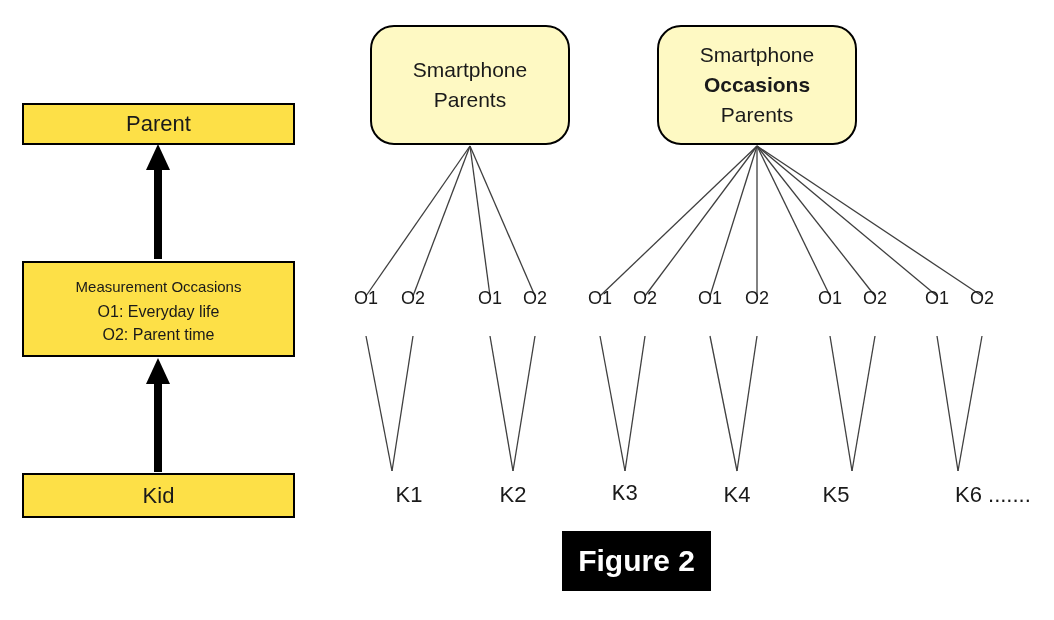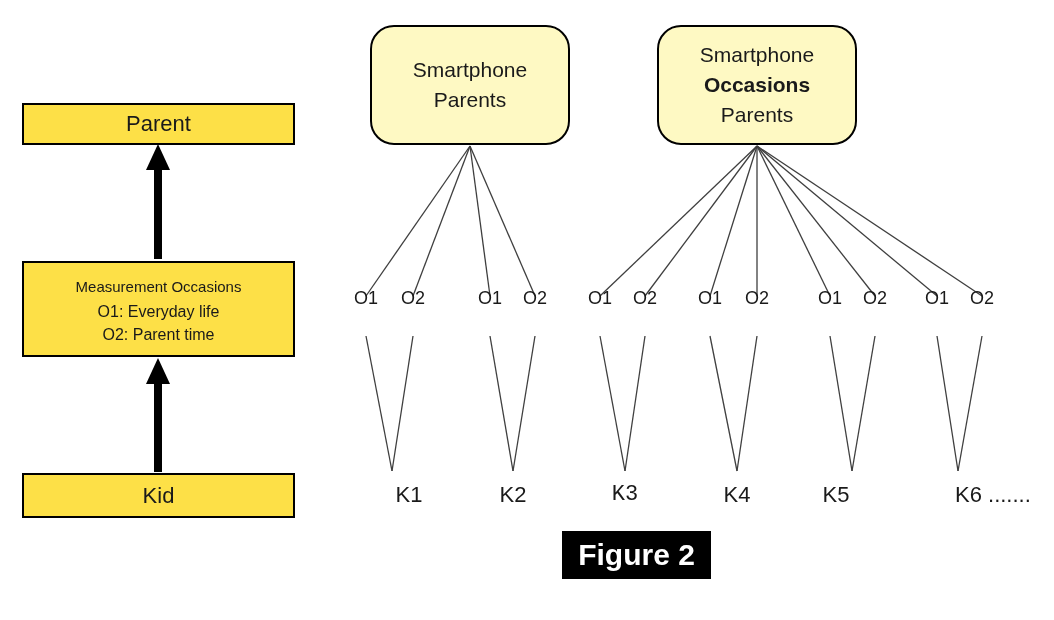--- a/index.html
+++ b/index.html
@@ -23,21 +23,21 @@
     display:flex;flex-direction:column;align-items:center;justify-content:center;
     font-size:21px;line-height:30px;text-align:center;
   }
   #group-non-addicted{left:370px;}
   #group-addicted{left:657px;}
   .bold{font-weight:bold;}
   .o-label{position:absolute;top:288px;font-size:18px;transform:translateX(-50%);white-space:nowrap;}
   .k-label{position:absolute;top:482px;font-size:22px;transform:translateX(-50%);white-space:nowrap;}
   .k-label.last{transform:none;}
   #fig-caption{
-    position:absolute;left:562px;top:531px;width:149px;height:48px;
+    position:absolute;left:562px;top:531px;width:149px;height:60px;
     display:flex;align-items:center;justify-content:center;
     font-size:30px;font-weight:bold;
   }
 </style>
 </head>
 <body>
 
 <div class="canvas" id="canvas">
 
   <svg id="lines-svg" xmlns="http://www.w3.org/2000/svg" viewBox="0 0 1054 620">

